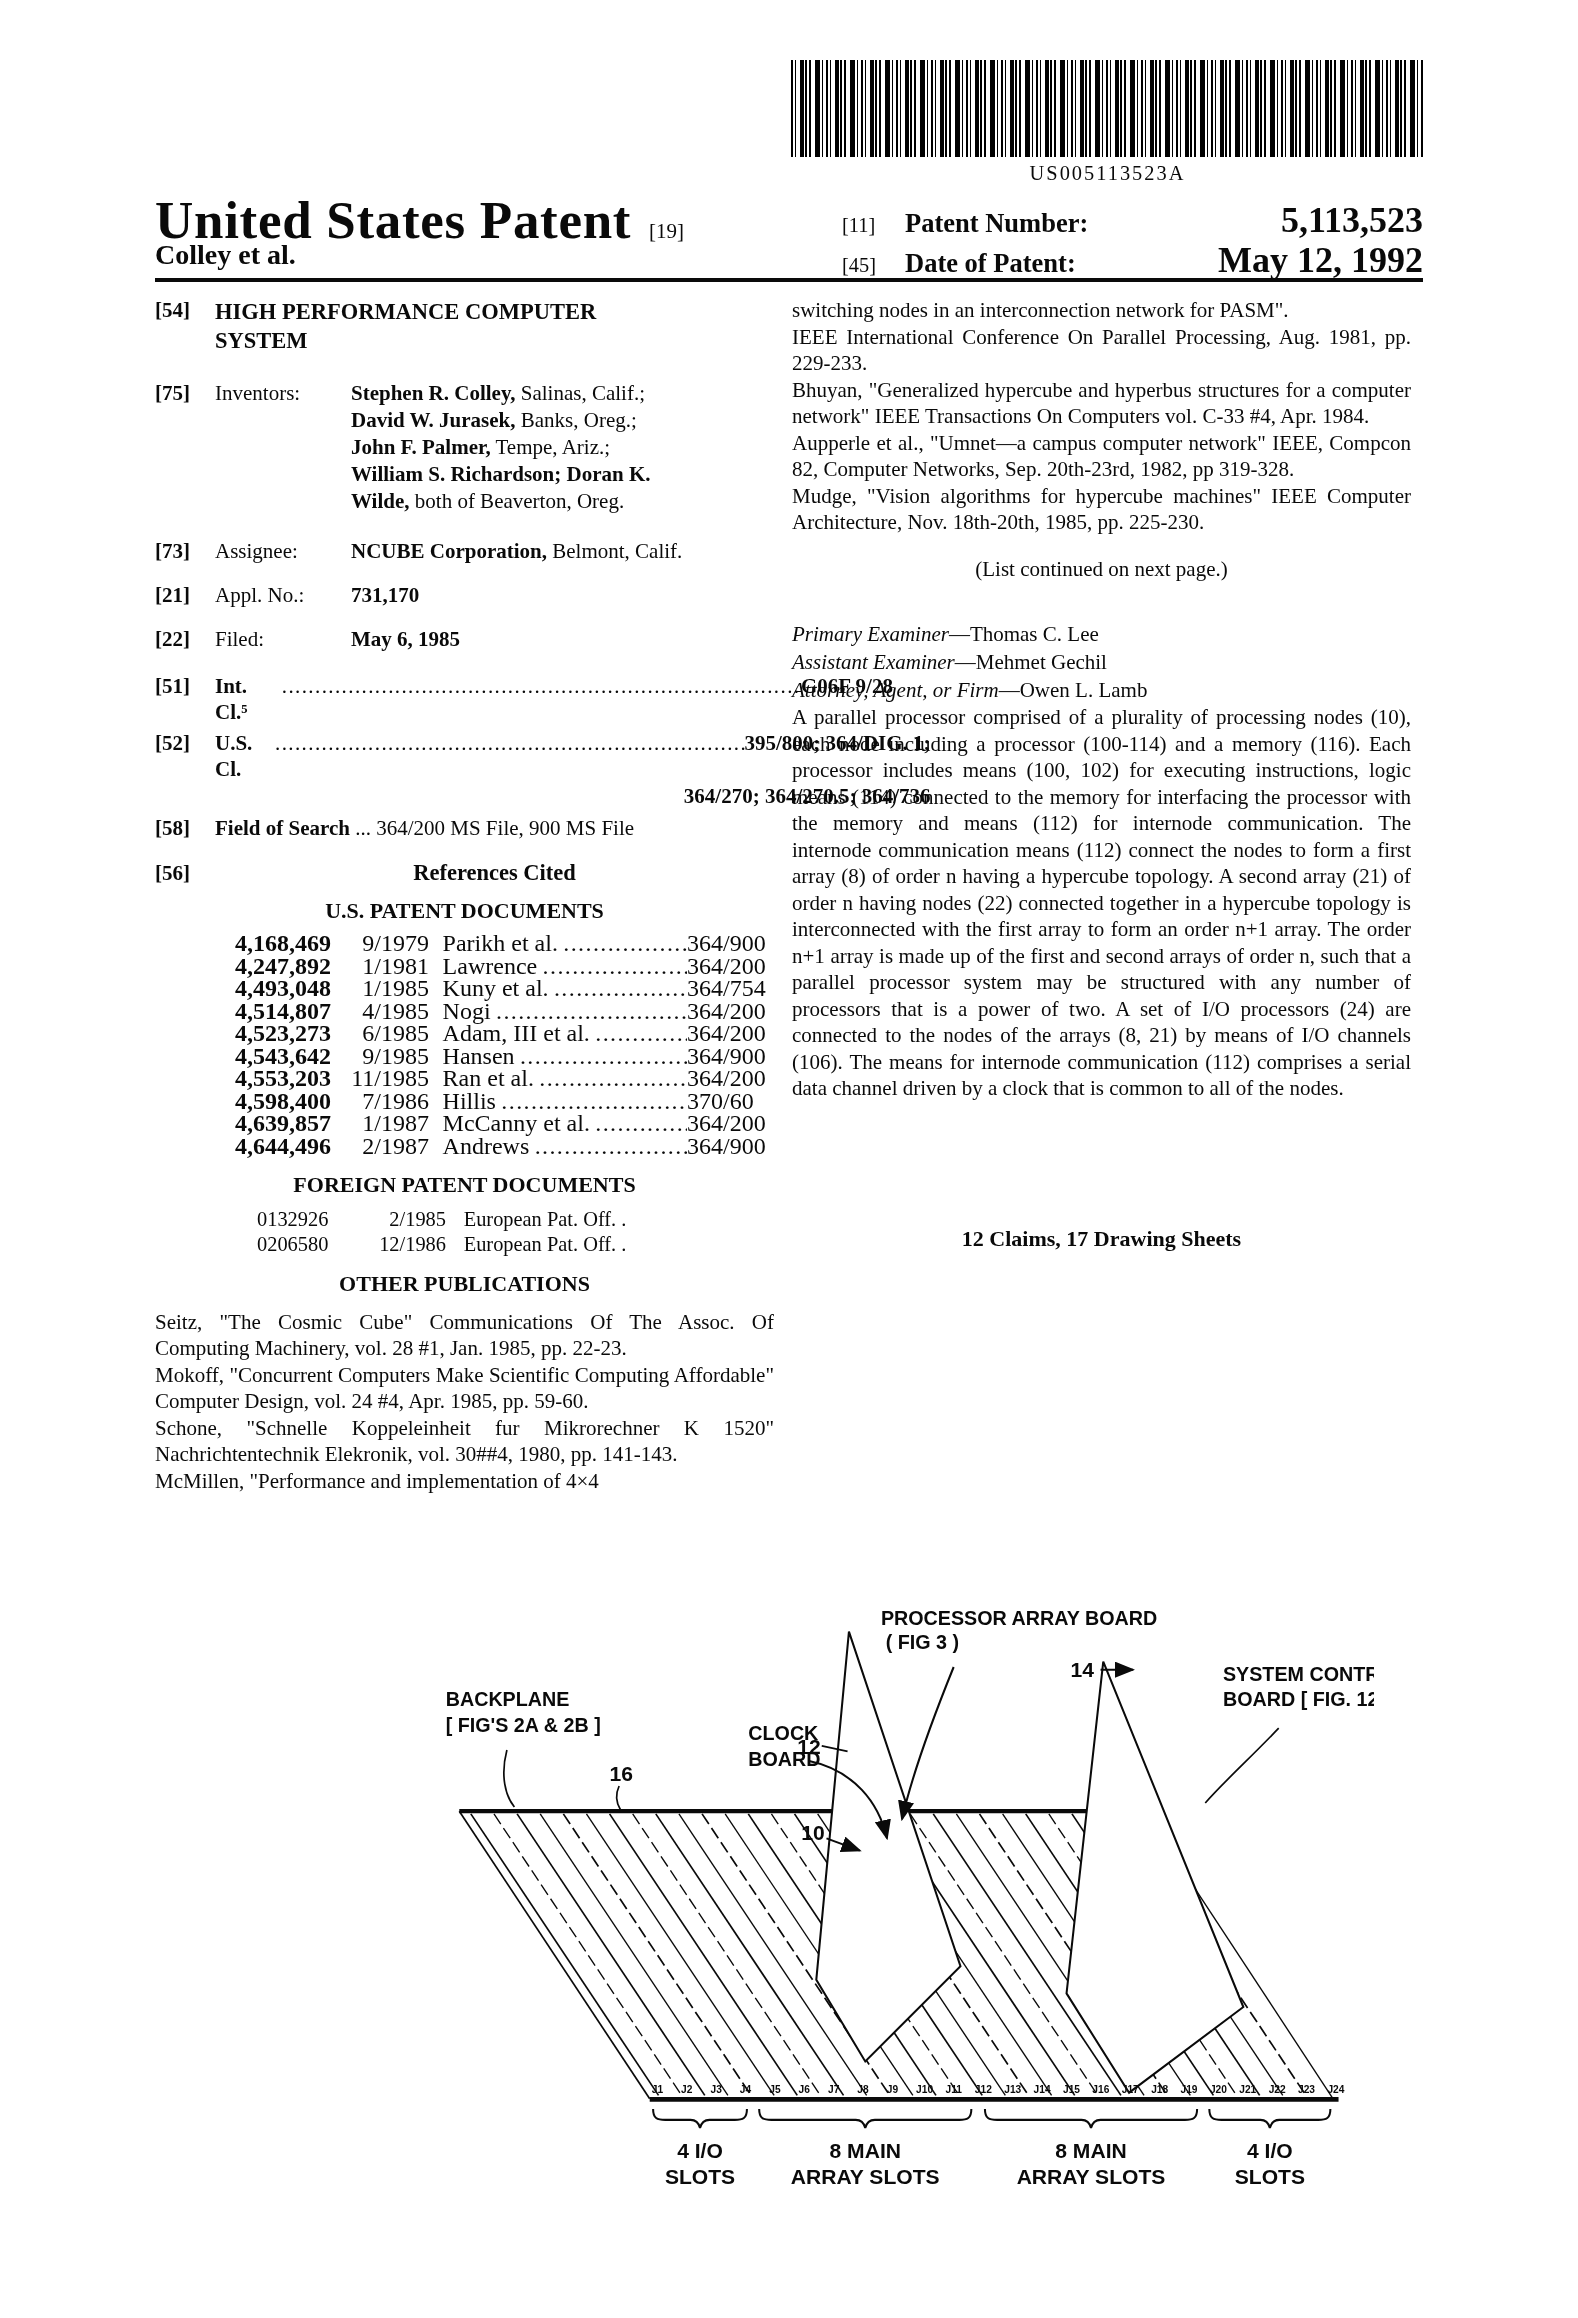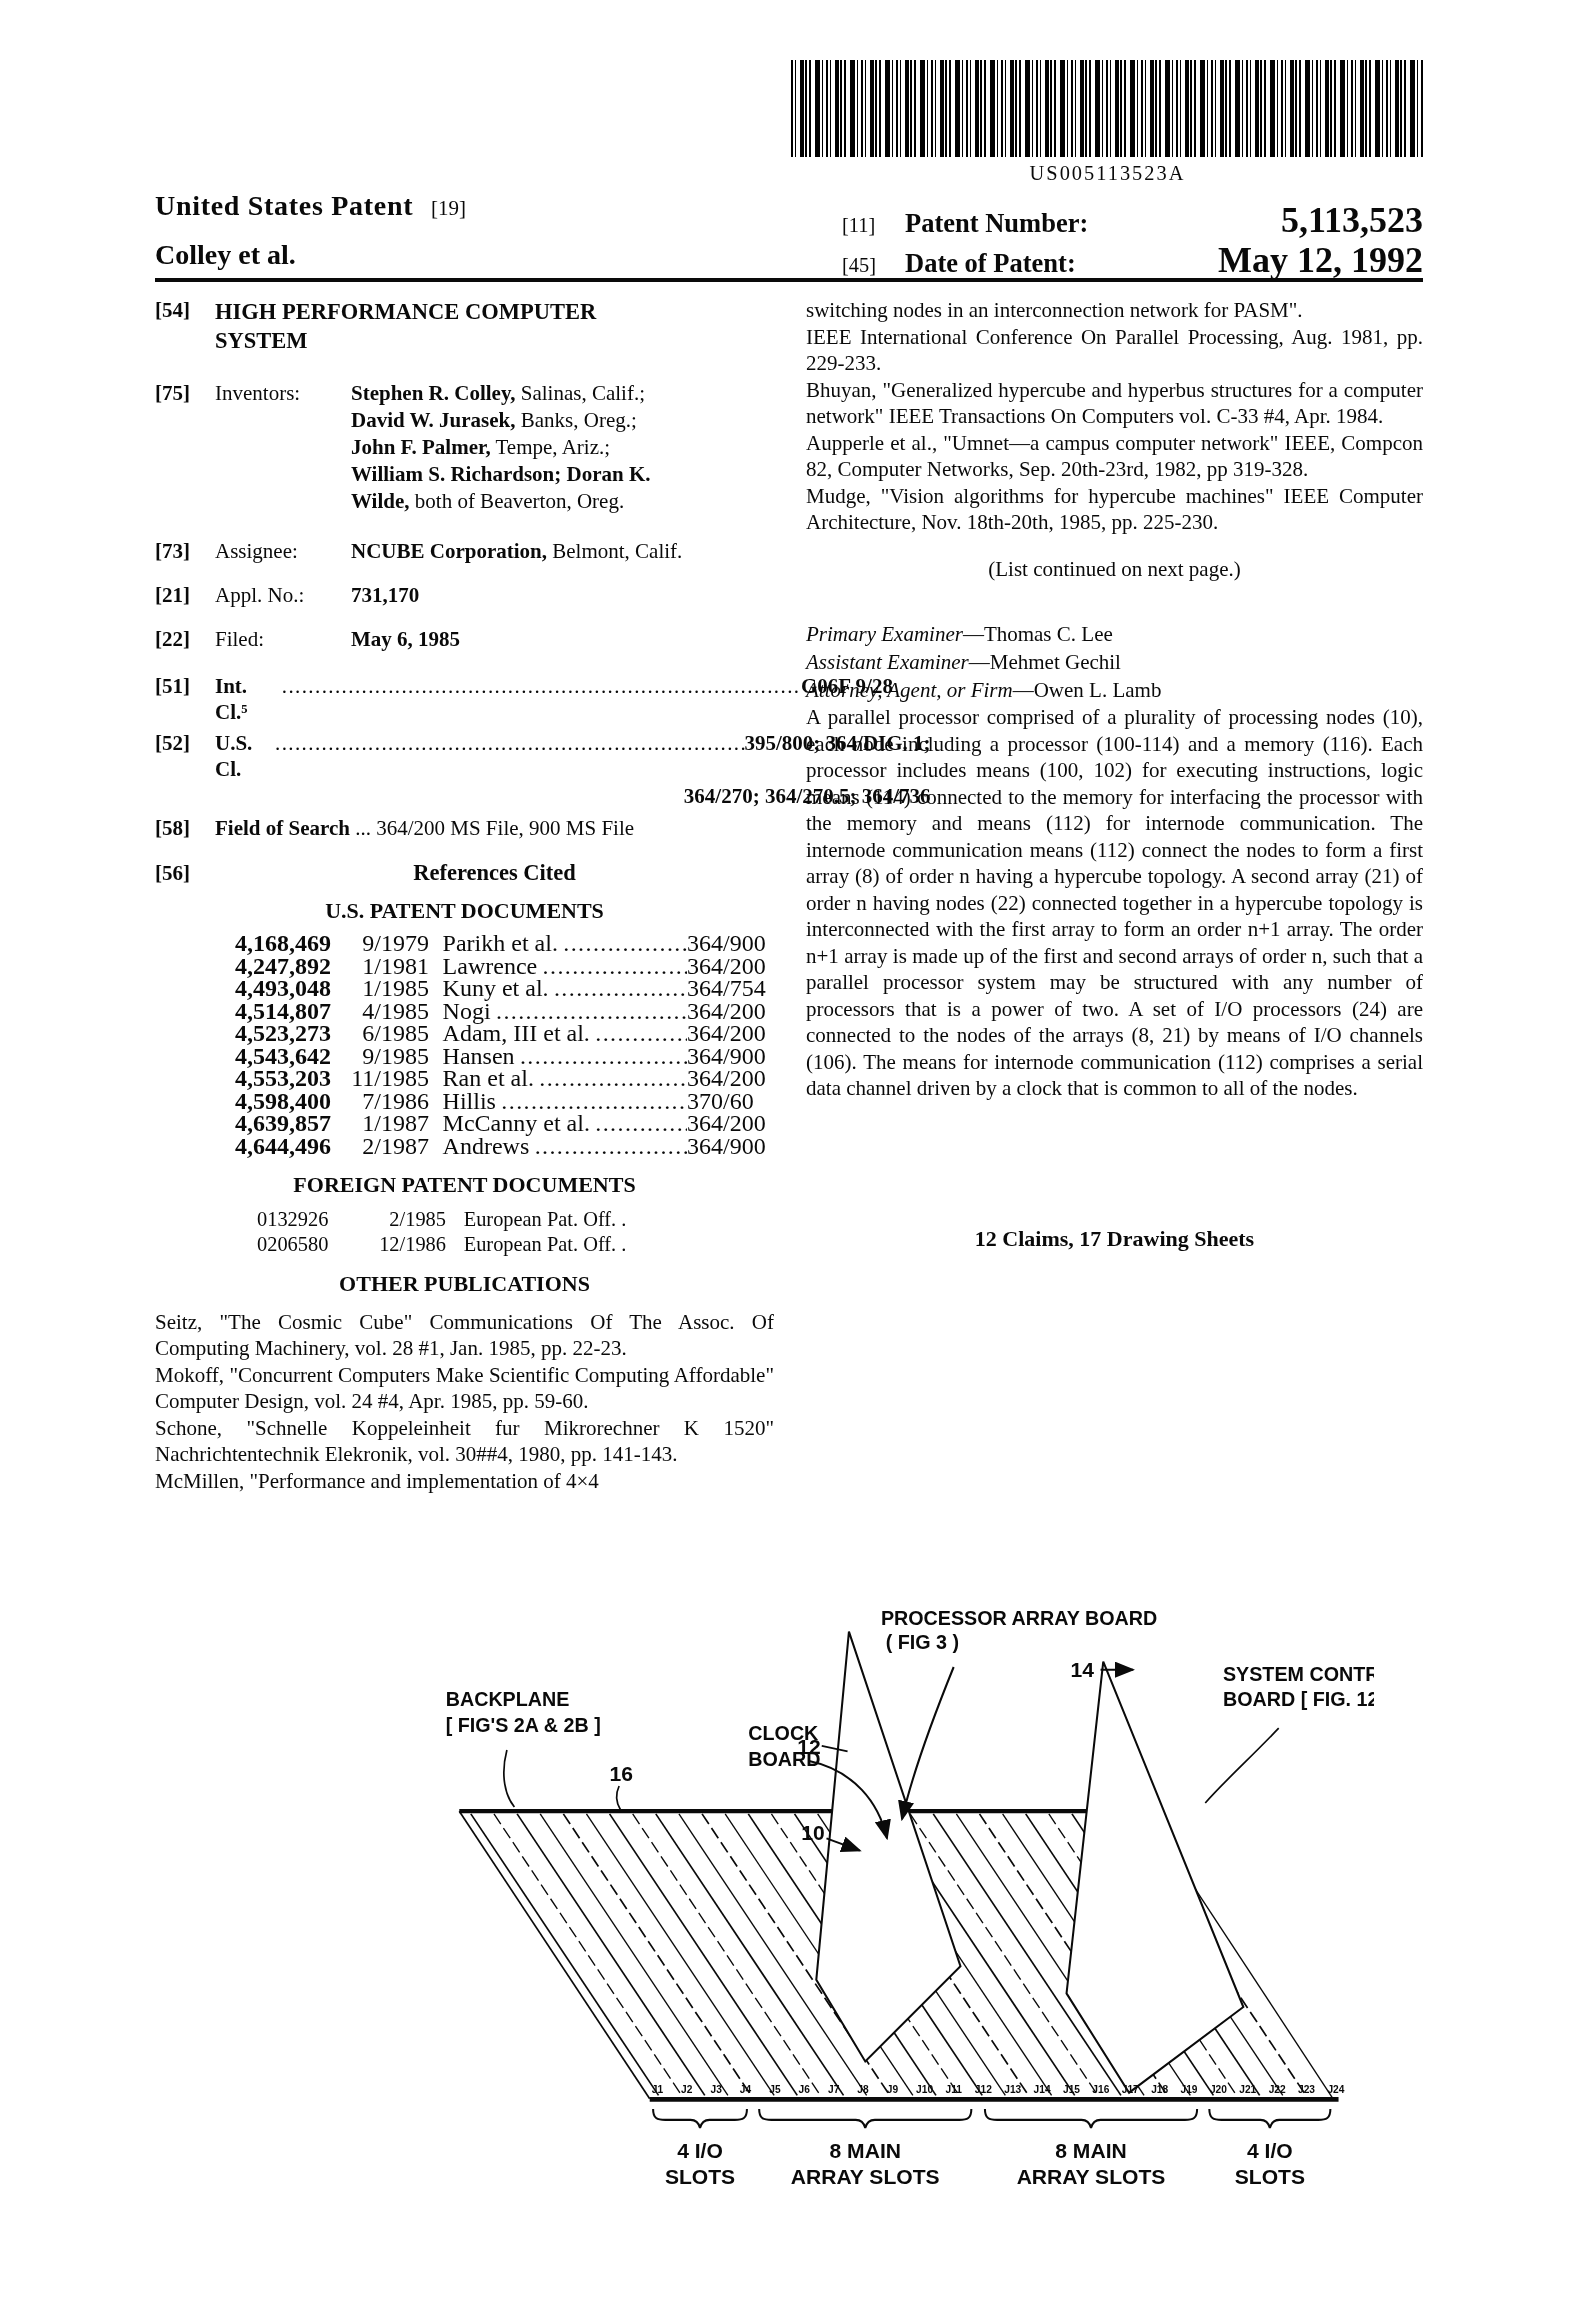--- a/index.html
+++ b/index.html
@@ -9,31 +9,31 @@
   
   .barcode { position:absolute; left:791px; top:60px; width:633px; height:97px;
     background:repeating-linear-gradient(90deg,
       #000 0 2px,#fff 2px 4.1px,#000 4.1px 5.4px,#fff 5.4px 8.8px,
       #000 8.8px 13px,#fff 13px 14.3px,#000 14.3px 15.6px,#fff 15.6px 18.4px,
       #000 18.4px 20px,#fff 20px 24px,#000 24px 29px,#fff 29px 31px,
       #000 31px 32px,#fff 32px 35px); }
   .barcode-text { position:absolute; left:791px; top:162px; width:633px; text-align:center;
     font-size:20.4px; letter-spacing:2px; }
   .title-row { position:absolute; left:155px; top:190px; white-space:nowrap; }
-  .us-title { font-size:28px; font-weight:bold; letter-spacing:0.7px;text-align:center; }
+  .us-title { font-size:53px; font-weight:bold; letter-spacing:0.7px;text-align:center; }
   .kind { font-size:21px; margin-left:17.7px; }
   .authors { position:absolute; left:155px; top:239px; font-size:28px; font-weight:bold; }
   .hdr-row { position:absolute; left:842px; width:581px; display:flex; align-items:baseline; }
   .hdr-row .tagsm { font-size:20.4px; width:63px; flex:none; }
   .hdr-row .lbl { font-size:26.5px; font-weight:bold; flex:none; }
   .hdr-row .val { flex:1; text-align:right; font-size:36px; font-weight:bold; }
   .rule { position:absolute; left:155px; top:278px; width:1268px; height:4.1px; background:#0a0a0a; }
 
   
-  .columns { position:absolute; left:155px; top:297px; width:1268px; display:flex; gap:32px; }
+  .columns { position:absolute; left:155px; top:297px; width:1268px; display:flex; gap:18px; }
   .col { width:619px; font-size:21px; line-height:26.5px; }
 
   .item { display:flex; margin-bottom:17.7px; }
   .tag { width:60px; flex:none; font-weight:bold; }
   .ibody { flex:1; }
   .field { display:flex; }
   .flabel-txt { width:136px; flex:none; }
   .b { font-weight:bold; }
   .inv-line { line-height:27px; }
 

